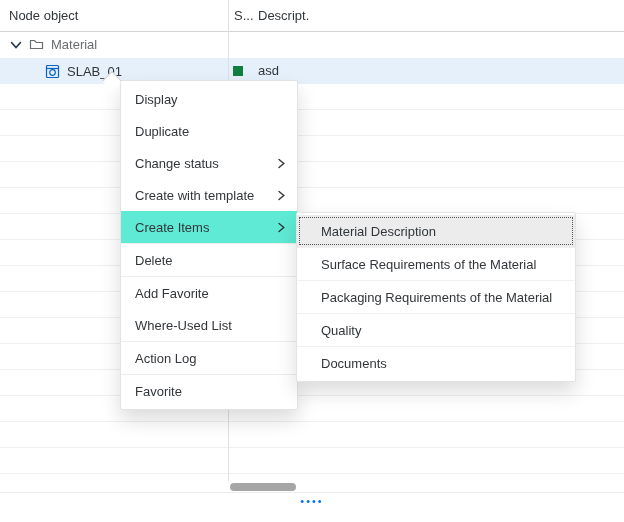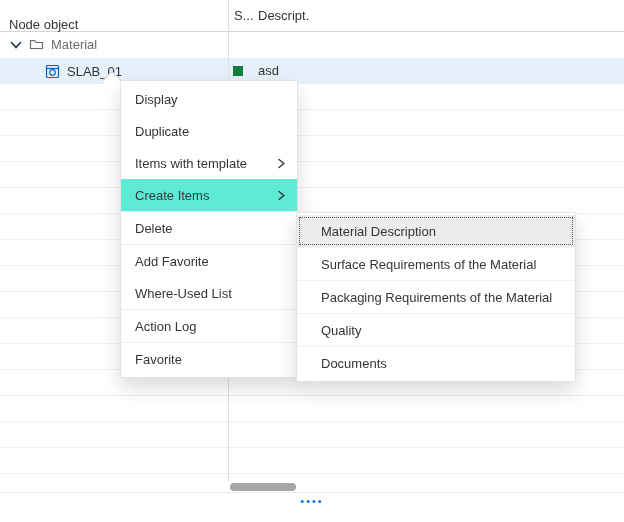--- a/index.html
+++ b/index.html
@@ -3,21 +3,21 @@
 <meta charset="utf-8">
 <style>
   html,body{margin:0;padding:0;background:#fff;}
   .app{
     position:relative;width:624px;height:522px;background:#fff;overflow:hidden;
     font-family:"Liberation Sans","DejaVu Sans",sans-serif;font-size:13px;color:#32363a;
   }
   
   .header{position:absolute;top:0;left:0;width:624px;height:31px;background:#fff;border-bottom:1px solid #d5d5d5;z-index:2;}
   .hcell{position:absolute;top:0;line-height:31px;white-space:nowrap;color:#32363a;cursor:pointer;}
-  .h-node{left:9px;margin-top:9px;}
+  .h-node{left:9px;}
   .h-status{left:234px;}
   .h-desc{left:258px;}
   .col-divider{position:absolute;left:228px;top:0;height:481px;width:0;border-left:1px solid #e0e0e0;z-index:5;}
   .row{position:absolute;left:0;width:624px;display:flex;align-items:center;cursor:pointer;}
   .row-group{top:31px;height:27px;border-bottom:1px solid #f0f0f0;background:#fff;}
   .row-item{top:58px;height:26px;}
   .row-item.selected{background:#e5f0fa;}
   .expand{margin-left:10px;display:inline-flex;align-items:center;}
   .gicon{margin-left:7px;display:inline-flex;align-items:center;}
   .glabel{margin-left:7px;color:#6a6d70;}
@@ -94,21 +94,29 @@
   <div class="menu-anchor"></div>
 
   <div class="context-menu">
     <div class="menu-item">
       <span>Display</span>
     </div>
     <div class="menu-item">
       <span>Duplicate</span>
     </div>
     <div class="menu-item">
-      <span>Items with template</span>
+      <span>Change status</span>
+      <span class="mi-arrow">
+        <svg width="7" height="11" viewBox="0 0 7 11">
+            <path d="M1 1.5 L5.8 5.5 L1 9.5" fill="none" stroke="#32363a" stroke-width="1.4" stroke-linecap="round"></path>
+          </svg>
+      </span>
+    </div>
+    <div class="menu-item">
+      <span>Create with template</span>
       <span class="mi-arrow">
         <svg width="7" height="11" viewBox="0 0 7 11">
             <path d="M1 1.5 L5.8 5.5 L1 9.5" fill="none" stroke="#32363a" stroke-width="1.4" stroke-linecap="round"></path>
           </svg>
       </span>
     </div>
     <div class="menu-item active">
       <span>Create Items</span>
       <span class="mi-arrow">
         <svg width="7" height="11" viewBox="0 0 7 11">

